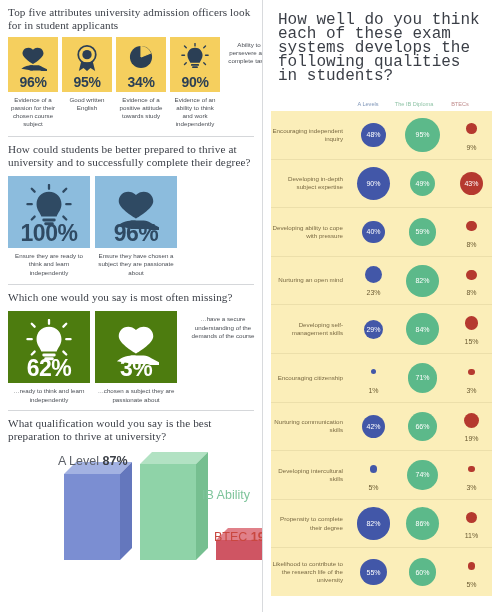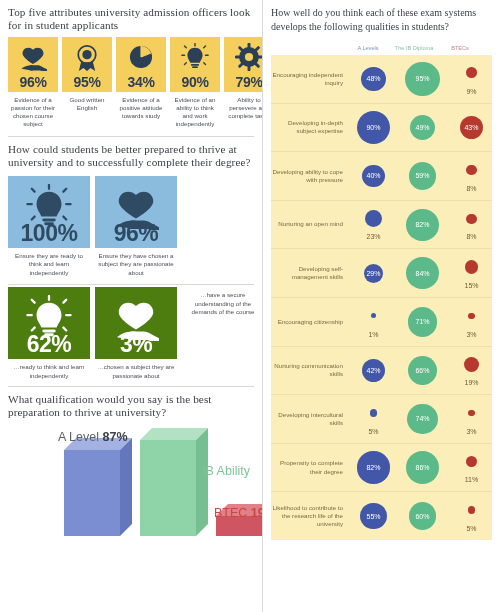--- a/index.html
+++ b/index.html
@@ -76,23 +76,23 @@
   .bar3d{position:absolute;bottom:6px;}
   .barlabel{position:absolute;font-size:12.5px;color:#5b5f66;white-space:nowrap;}
   .barlabel b{color:#3d4148;}
   .barlabel.blue b{color:#3d4148;}
   .barlabel.green{color:#7ec49b;}
   .barlabel.red{color:#c9473f;}
   .barlabel.red b{color:#c9473f;}
 
   
   .rtitle{
-    font-family:Liberation Serif, serif;
-    font-size:10px;line-height:14px;color:#3b3f47;
-    padding:6px 10px 6px 8px;margin:0;
+    font-family:Liberation Mono, monospace;
+    font-size:16px;line-height:14px;color:#3b3f47;
+    padding:6px 10px 6px 8px;margin:7px;
   }
   .rpanel{
     margin:0 8px 0 8px;background:#fbeeb9;
     position:relative;
   }
   .rhead{
     display:flex;height:15px;align-items:center;
     padding-left:4px;background:#fff;
   }
   .rhead .hcellA{width:78px;}
@@ -186,41 +186,20 @@
                <line x1="9" y1="34" x2="6" y2="37"></line>
                   <line x1="39" y1="34" x2="42" y2="37"></line>
              </g>
               </svg>
             </div>
        <div class="pct">90%</div>
      </div>
      <div class="cap">Evidence of an ability to think and work independently</div>
         </div>
         <div class="c5">
-          <div class="tile">
-       <div class="glyph">
-              <svg width="28" height="28" viewBox="0 0 48 48">
-                <g fill="#2b3f55">
-                  <circle cx="24" cy="24" r="17"></circle>
-                </g>
-             <circle cx="24" cy="24" r="7" fill="#f5cf5e"></circle>
-             <g stroke="#2b3f55" stroke-width="5" stroke-linecap="round">
-               <line x1="24" y1="2" x2="24" y2="9"></line>
-                  <line x1="24" y1="39" x2="24" y2="46"></line>
-               <line x1="2" y1="24" x2="9" y2="24"></line>
-                  <line x1="39" y1="24" x2="46" y2="24"></line>
-               <line x1="8" y1="8" x2="13" y2="13"></line>
-                  <line x1="35" y1="35" x2="40" y2="40"></line>
-               <line x1="40" y1="8" x2="35" y2="13"></line>
-                  <line x1="13" y1="35" x2="8" y2="40"></line>
-             </g>
-              </svg>
-            </div>
-       <div class="pct">79%</div>
-     </div>
      <div class="cap">Ability to persevere and complete tasks</div>
         </div>
       </div>
 
     <div class="divider" style="margin-top:8px;"></div>
 
     <p class="sec-title">How could students be better prepared to thrive at university and to successfully complete their degree?</p>
     <div class="cards3" id="cards3blue">
         <div class="c3 blue">
           <div class="tile">
@@ -254,20 +233,21 @@
               </svg>
             </div>
          <div class="pct">96%</div>
        </div>
        <div class="cap">Ensure they have chosen a subject they are passionate about</div>
         </div>
       </div>
 
     <div class="divider" style="margin-top:7px;"></div>
 
+    <p class="sec-title">Which one would you say is most often missing?</p>
     <div class="cards3" id="cards3red">
         <div class="c3 red">
           <div class="tile">
          <div class="glyph">
               <svg width="46" height="46" viewBox="0 0 48 48">
                 <path d="M24 8c-8 0-13 6-13 13 0 6 4 9 5 13h16c1-4 5-7 5-13 0-7-5-13-13-13z" fill="#ffffff"></path>
              <rect x="17" y="36" width="14" height="3" rx="1.5" fill="#ffffff"></rect>
              <rect x="19" y="40" width="10" height="3" rx="1.5" fill="#ffffff"></rect>
              <g stroke="#ffffff" stroke-width="2.4" stroke-linecap="round">
                <line x1="24" y1="1" x2="24" y2="5"></line>

